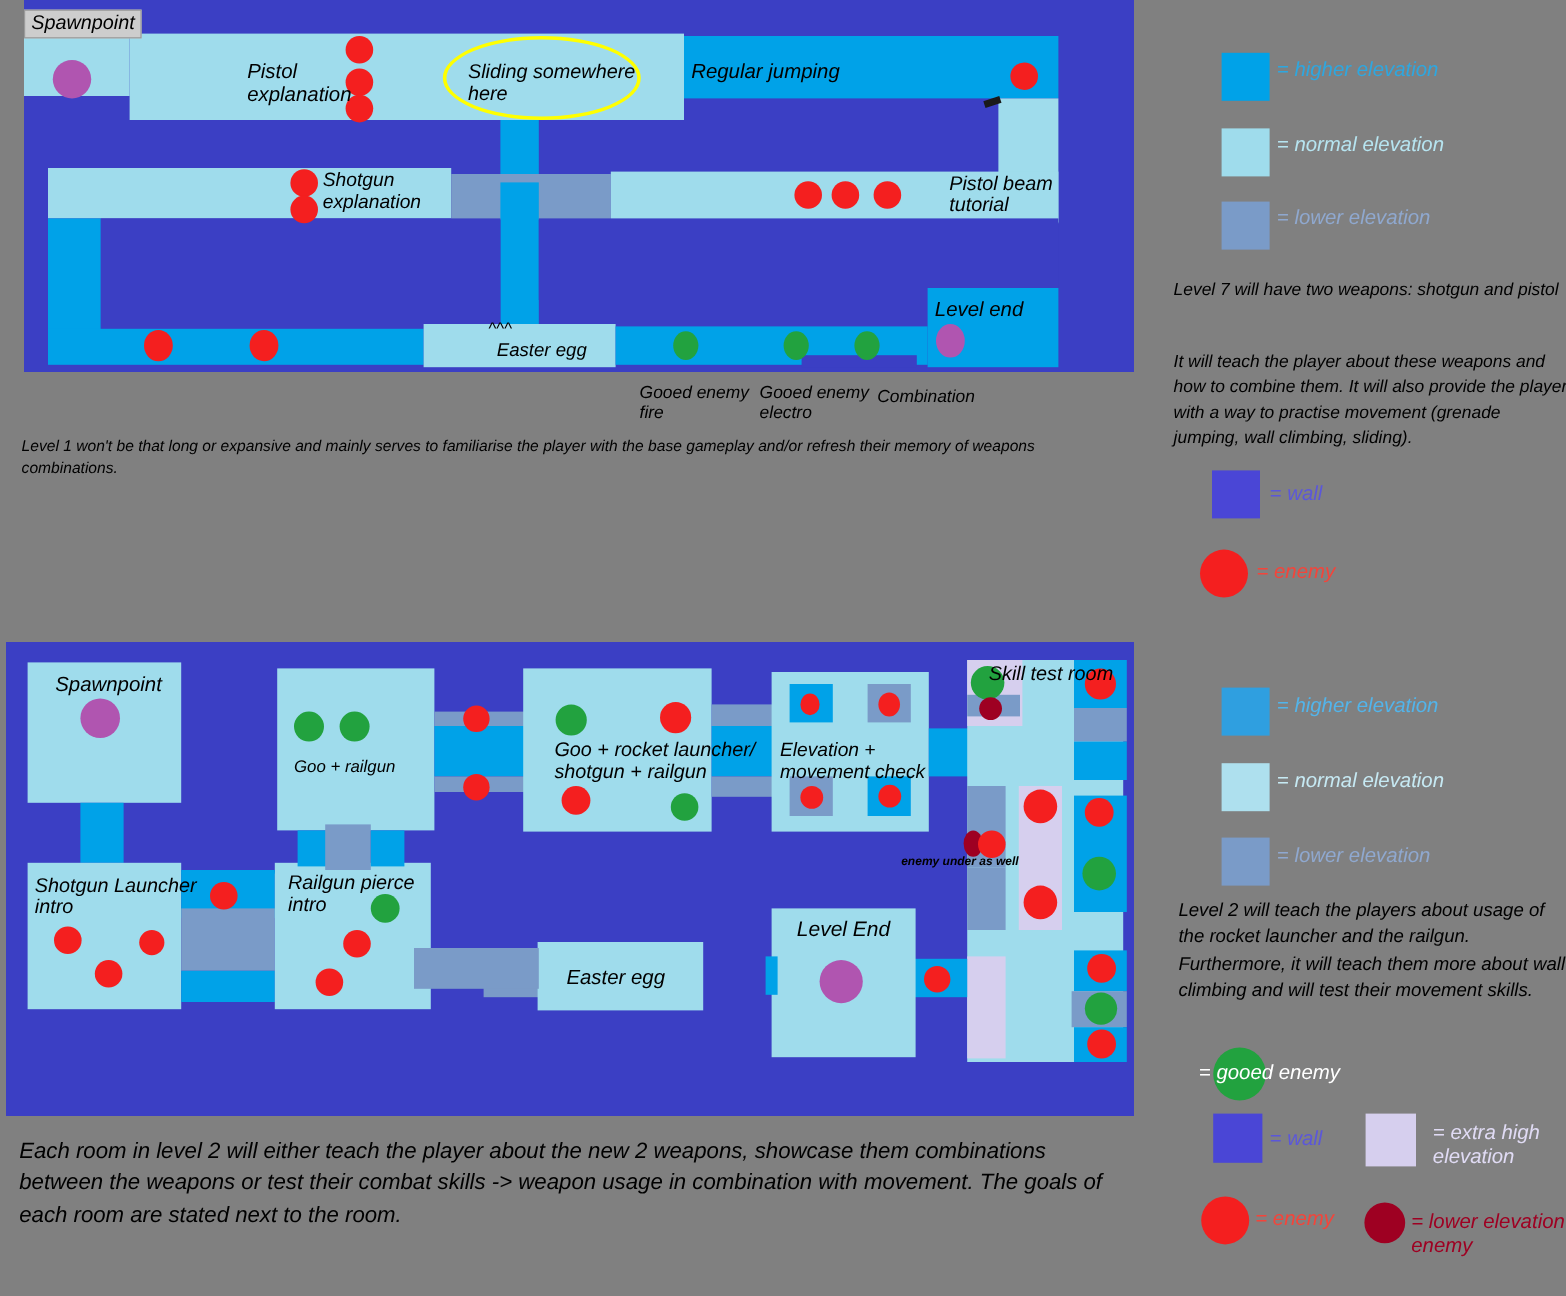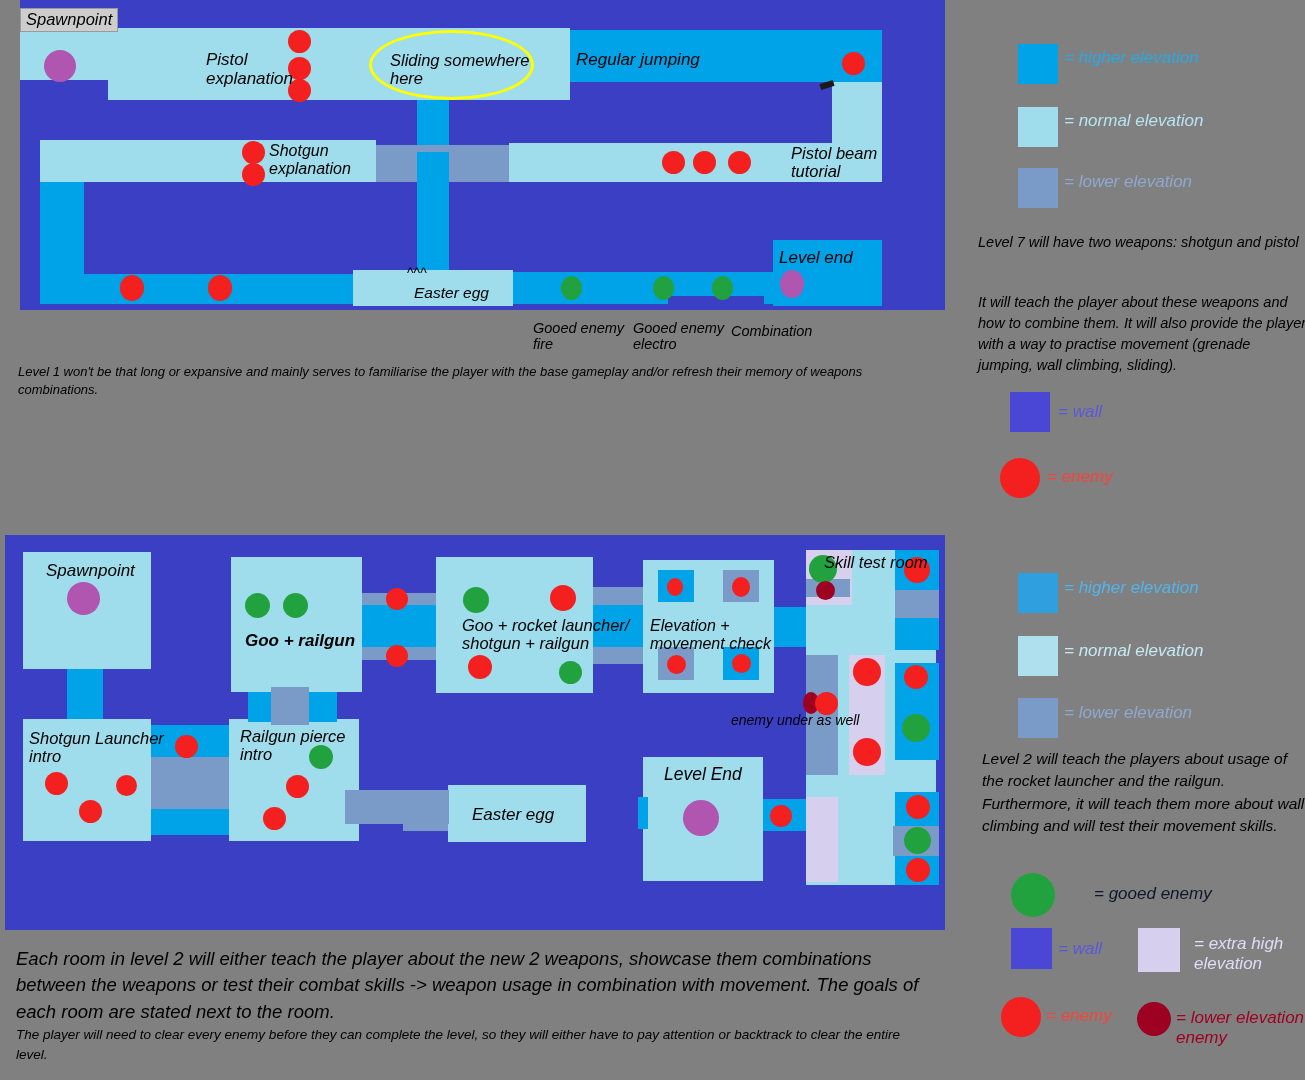--- a/index.html
+++ b/index.html
@@ -289,38 +289,37 @@
 
       <div class="enemy" style="left:901px;top:260px;width:24px;height:24px;"></div>
       <div class="gooed" style="left:899px;top:292px;width:27px;height:27px;"></div>
       <div class="enemy" style="left:901px;top:323px;width:24px;height:24px;"></div>
 
       <div class="enemy" style="left:765px;top:270px;width:22px;height:22px;"></div>
 
       <div class="spawn" style="left:678px;top:265px;width:36px;height:36px;"></div>
 
       <div class="lbl" style="left:41px;top:26px;font-size:17px;">Spawnpoint</div>
-      <div class="lbl" style="left:240px;top:96px;font-size:17px;font-weight:bold;">Goo + railgun</div>
+      <div class="lbl" style="left:240px;top:96px;font-size:14px;">Goo + railgun</div>
       <div class="lbl" style="left:457px;top:81px;font-size:16.5px;">Goo + rocket launcher/
 shotgun + railgun</div>
       <div class="lbl" style="left:645px;top:82px;font-size:16px;">Elevation +
 movement check</div>
       <div class="lbl" style="left:819px;top:18px;font-size:16.5px;">Skill test room</div>
       <div class="lbl" style="left:24px;top:194px;font-size:16.5px;">Shotgun Launcher
 intro</div>
       <div class="lbl" style="left:235px;top:192px;font-size:16.5px;">Railgun pierce
 intro</div>
       <div class="lbl" style="left:467px;top:270px;font-size:17px;">Easter egg</div>
       <div class="lbl" style="left:659px;top:230px;font-size:17.5px;">Level End</div>
-      <div class="lbl" style="left:726px;top:178px;font-size:14px;font-weight:normal;">enemy under as well</div>
+      <div class="lbl" style="left:746px;top:178px;font-size:10px;font-weight:bold;">enemy under as well</div>
     </div>
   </div>
 
   <div class="para" id="p2">Each room in level 2 will either teach the player about the new 2 weapons, showcase them combinations between the weapons or test their combat skills -&gt; weapon usage in combination with movement. The goals of each room are stated next to the room.</div>
-  <div class="para" id="p3">The player will need to clear every enemy before they can complete the level, so they will either have to pay attention or backtrack to clear the entire level.</div>
 
   <div class="sw-box" style="left:1018px;top:44px;background:#00a2e8;"></div>
   <div class="sw-lab" style="left:1064px;top:48px;color:#2da7e0;">= higher elevation</div>
 
   <div class="sw-box" style="left:1018px;top:107px;background:#9fdcec;"></div>
   <div class="sw-lab" style="left:1064px;top:111px;color:#b6e4f0;">= normal elevation</div>
 
   <div class="sw-box" style="left:1018px;top:168px;background:#7a9bc8;"></div>
   <div class="sw-lab" style="left:1064px;top:172px;color:#8fa8cf;">= lower elevation</div>
 
@@ -338,21 +337,21 @@
 
   <div class="sw-box" style="left:1018px;top:636px;background:#aee0ee;"></div>
   <div class="sw-lab" style="left:1064px;top:641px;color:#c6e9f3;">= normal elevation</div>
 
   <div class="sw-box" style="left:1018px;top:698px;background:#7a9bc8;"></div>
   <div class="sw-lab" style="left:1064px;top:703px;color:#8fa8cf;">= lower elevation</div>
 
   <div class="side-text" style="left:982px;top:748px;width:324px;font-size:15.5px;font-style:italic;">Level 2 will teach the players about usage of the rocket launcher and the railgun. Furthermore, it will teach them more about wall climbing and will test their movement skills.</div>
 
   <div class="sw-circ" style="left:1011px;top:873px;background:#22a23f;width:44px;height:44px;"></div>
-  <div class="sw-lab" style="left:1094px;top:884px;color:#0f172a;">= gooed enemy</div>
+  <div class="sw-lab" style="left:999px;top:884px;color:#ffffff;">= gooed enemy</div>
 
   <div class="sw-box" style="left:1011px;top:928px;background:#4a46d6;width:41px;height:41px;"></div>
   <div class="sw-lab" style="left:1058px;top:939px;color:#5b57da;">= wall</div>
 
   <div class="sw-box" style="left:1138px;top:928px;background:#d6cfee;width:42px;height:44px;"></div>
   <div class="sw-lab" style="left:1194px;top:934px;color:#e0dbf4;">= extra high
 elevation</div>
 
   <div class="sw-circ" style="left:1001px;top:997px;background:#f41f1f;width:40px;height:40px;"></div>
   <div class="sw-lab" style="left:1046px;top:1006px;color:#f4443a;">= enemy</div>

